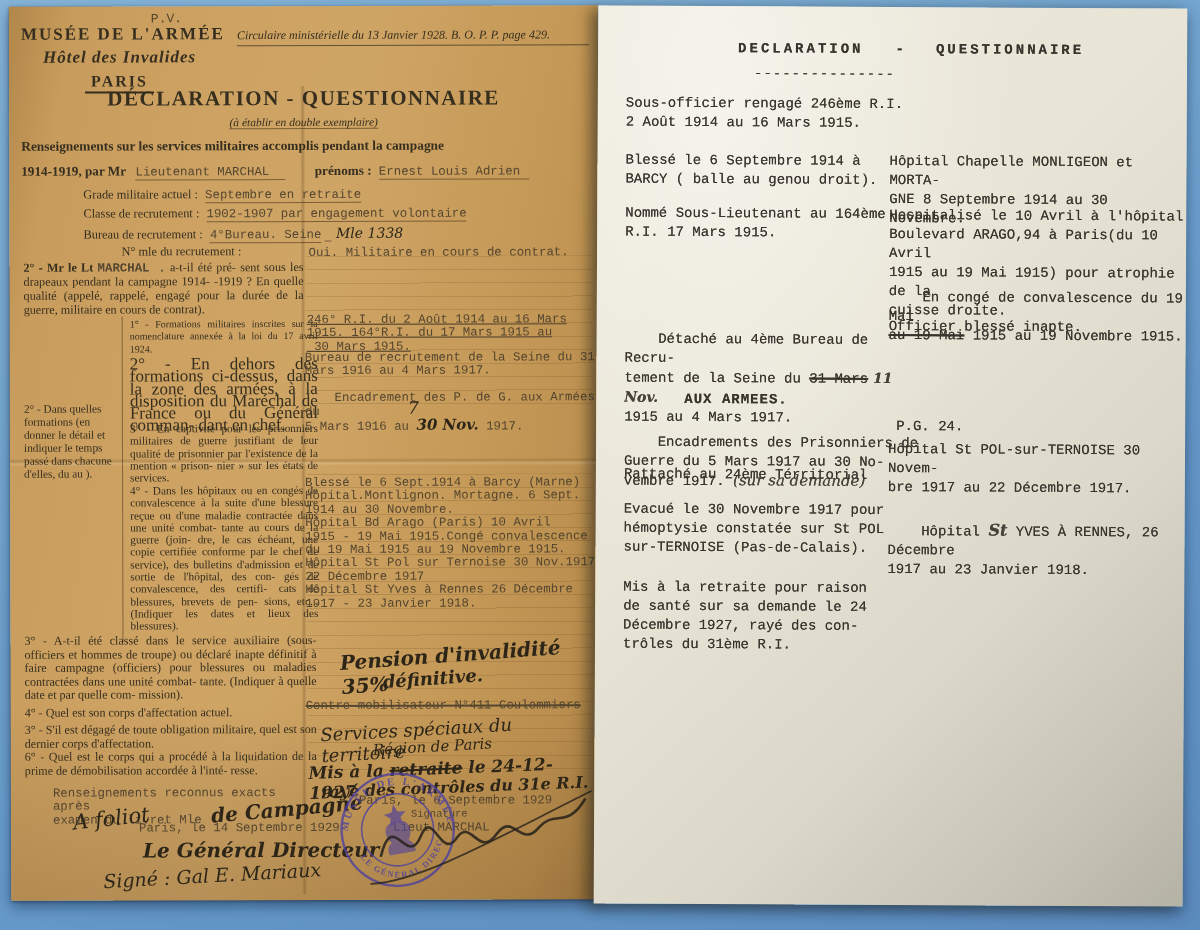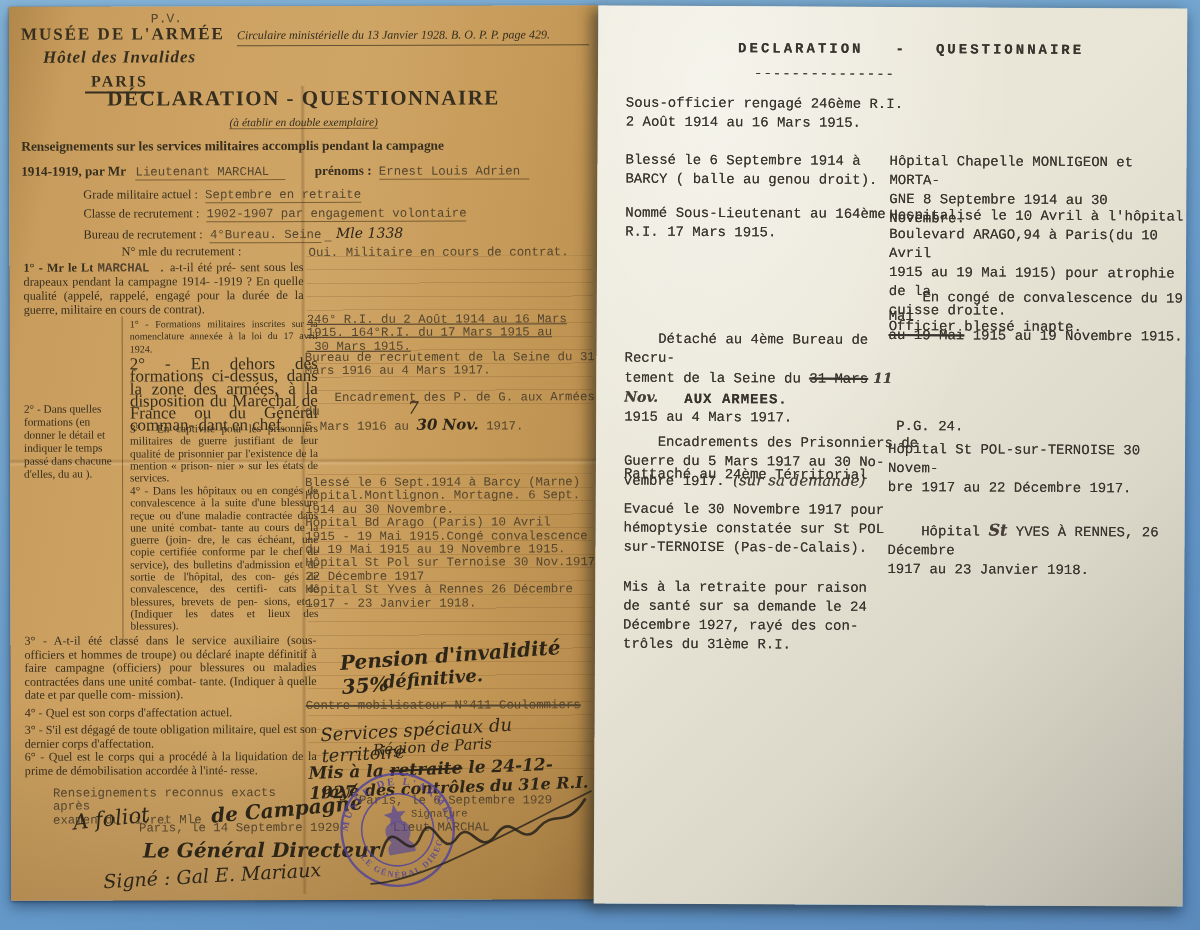--- a/index.html
+++ b/index.html
@@ -82,21 +82,21 @@
     <span class="typedL u" style="margin-left:4px;">1902-1907 par engagement volontaire</span>
   </div>
   <div class="abs" style="left:74px;top:219px;font-size:12.4px;">
     <span class="printed">Bureau de recrutement :</span>
     <span class="typedL u" style="margin-left:4px;">4°Bureau. Seine</span>
     <span class="hand" style="font-size:14px;">_ Mle 1338</span>
   </div>
   <div class="abs printed" style="left:112px;top:238px;font-size:12.4px;">N° mle du recrutement :</div>
 
   <div class="abs printed just" style="left:14px;top:255px;width:280px;font-size:12.2px;line-height:13.8px;">
-    <span class="b">1° - Mr le Lt </span><span class="typedL b">MARCHAL .</span><span> a-t-il été pré- sent sous les drapeaux pendant la campagne 1914- -1919 ? En quelle qualité (appelé, rappelé, engagé pour la durée de la guerre, militaire en cours de contrat).</span>
+    <span class="b">2° - Mr le Lt </span><span class="typedL b">MARCHAL .</span><span> a-t-il été pré- sent sous les drapeaux pendant la campagne 1914- -1919 ? En quelle qualité (appelé, rappelé, engagé pour la durée de la guerre, militaire en cours de contrat).</span>
   </div>
 
   <div class="subq-rule"></div>
   <div class="abs printed" style="left:14px;top:396px;width:92px;font-size:11.3px;line-height:13px;">2° - Dans quelles formations (en donner le détail et indiquer le temps passé dans chacune d'elles, du au ).</div>
   <div class="abs printed just" style="left:120px;top:312px;width:188px;font-size:10px;line-height:12.3px;">1° - Formations militaires inscrites sur la nomenclature annexée à la loi du 17 avril 1924.</div>
   <div class="abs printed just" style="left:120px;top:352px;width:188px;font-size:17px;line-height:12.3px;">2° - En dehors des formations ci-dessus, dans la zone des armées, à la disposition du Maréchal de France ou du Général comman- dant en chef.</div>
   <div class="abs printed just" style="left:120px;top:416px;width:188px;font-size:11.3px;line-height:12.3px;">3° - En captivité pour les prisonniers militaires de guerre justifiant de leur qualité de prisonnier par l'existence de la mention « prison- nier » sur les états de services.</div>
   <div class="abs printed just" style="left:120px;top:478px;width:188px;font-size:11.3px;line-height:12.3px;">4° - Dans les hôpitaux ou en congés de convalescence à la suite d'une blessure reçue ou d'une maladie contractée dans une unité combat- tante au cours de la guerre (join- dre, le cas échéant, une copie certifiée conforme par le chef de service), des bulletins d'admission et de sortie de l'hôpital, des con- gés de convalescence, des certifi- cats de blessures, brevets de pen- sions, etc... (Indiquer les dates et lieux des blessures).</div>
 
   <div class="abs printed just" style="left:14px;top:628px;width:292px;font-size:12.1px;line-height:13.6px;">3° - A-t-il été classé dans le service auxiliaire (sous- officiers et hommes de troupe) ou déclaré inapte définitif à faire campagne (officiers) pour blessures ou maladies contractées dans une unité combat- tante. (Indiquer à quelle date et par quelle com- mission).</div>

